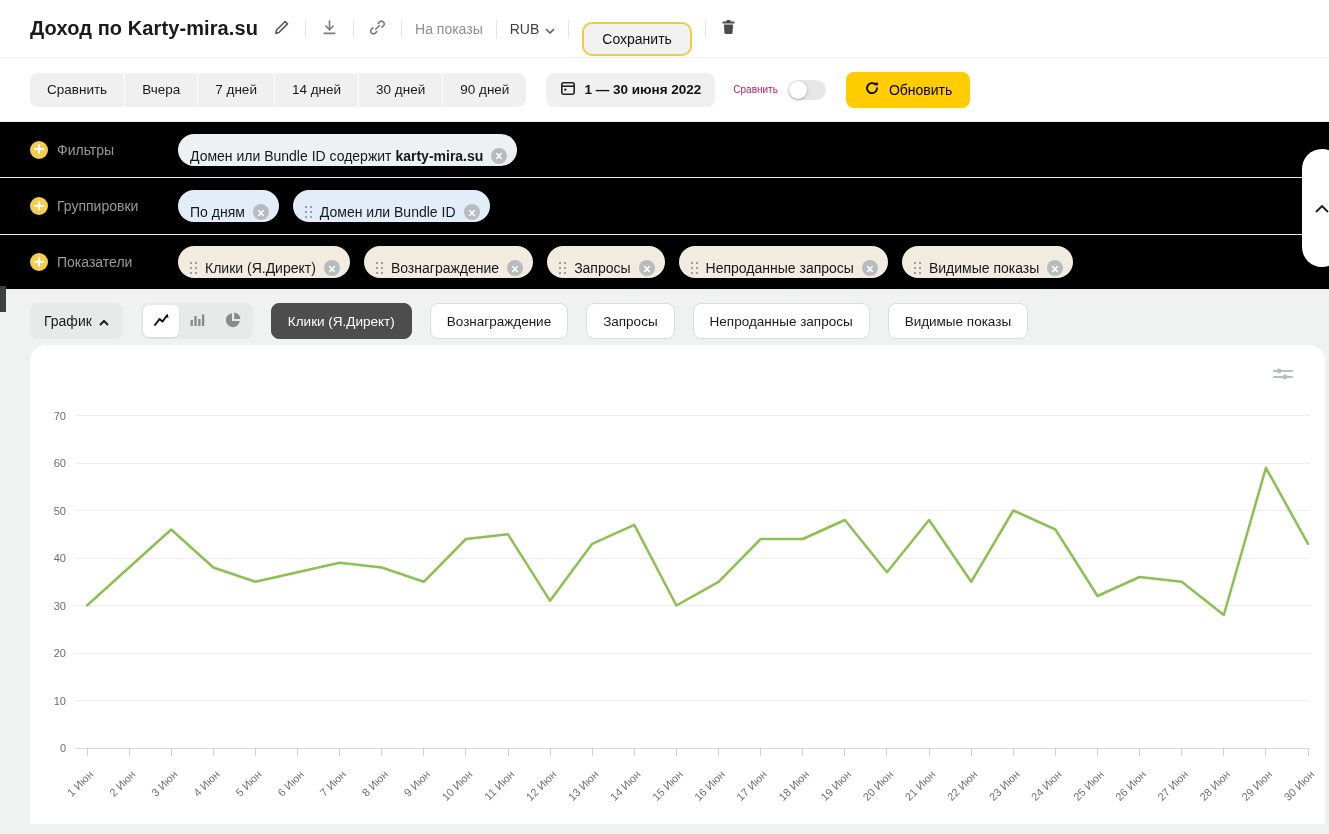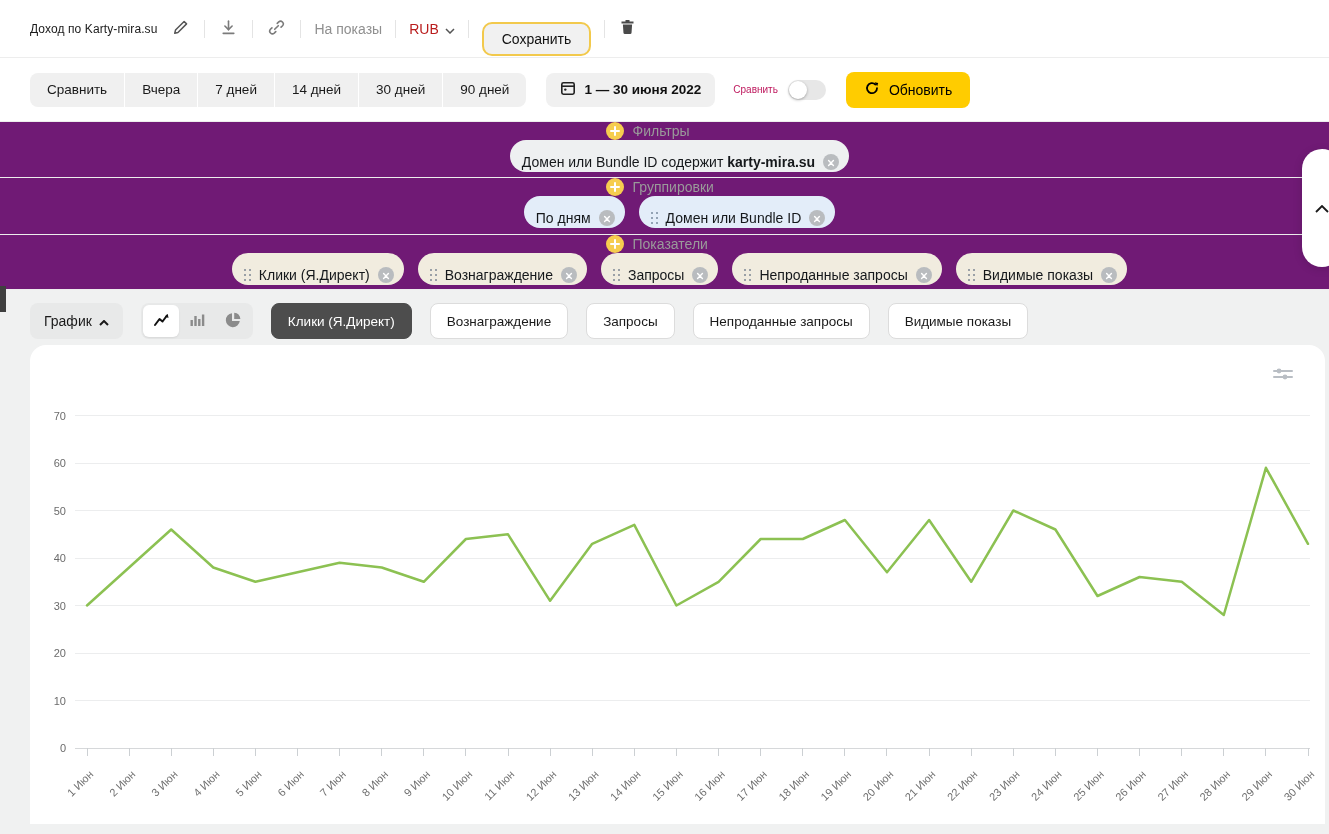--- a/index.html
+++ b/index.html
@@ -4,23 +4,23 @@
 <style>
   * { margin:0; padding:0; box-sizing:border-box; }
   html,body { width:1329px; height:834px; overflow:hidden; background:#fff;
     font-family:"Liberation Sans", sans-serif; color:#1a1a1a; position:relative; }
   .vdiv { width:1px; height:18px; background:#e4e4e4; flex:0 0 auto; }
   .icon-btn { background:none; border:none; cursor:pointer; display:flex; align-items:center; padding:2px; }
 
   
   .row-header { height:58px; display:flex; align-items:center; gap:13px; padding:0 30px;
     border-bottom:1px solid #ededed; background:#fff; }
-  .page-title { font-size:12px; font-weight:400; letter-spacing:.1px; }
+  .page-title { font-size:20px; font-weight:700; letter-spacing:.1px; }
   .dash-link { font-size:14px; color:#8f8f8f; background:none; border:none; cursor:pointer; }
-  .currency-btn { display:flex; align-items:center; gap:6px; font-size:14px; color:#b91c1c;
+  .currency-btn { display:flex; align-items:center; gap:6px; font-size:14px; color:#404040;
     background:none; border:none; cursor:pointer; }
   .save-btn { height:34px; padding:0 18px; font-size:14px; color:#111; background:#f1f1f1;
     border:2px solid #f2c94c; border-radius:10px; cursor:pointer; font-family:inherit;margin-top:21px; }
 
   
   .row-period { height:64px; display:flex; align-items:center; padding:0 30px;
     border-bottom:1px solid #ededed; background:#fff; }
   .segmented { display:flex; }
   .segmented button { height:34px; padding:0 17px; font-size:13.5px; color:#1a1a1a; background:#f0f0f0;
     border:none; cursor:pointer; margin-right:1px; font-family:inherit; }
@@ -31,21 +31,21 @@
     cursor:pointer; font-family:inherit; }
   .compare-wrap { margin-left:18px; display:flex; align-items:center; gap:10px; }
   .compare-label { font-size:10px; color:#be185d; }
   .toggle { width:38px; height:20px; border-radius:10px; background:#e7e7e7; position:relative; cursor:pointer; flex:0 0 auto; }
   .toggle .knob { position:absolute; left:1px; top:1px; width:18px; height:18px; border-radius:50%;
     background:#fff; box-shadow:0 1px 3px rgba(0,0,0,.3); }
   .refresh-btn { margin-left:20px; height:36px; padding:0 18px; display:flex; align-items:center; gap:9px;
     background:#ffcc00; border:none; border-radius:8px; font-size:14px; color:#000; cursor:pointer; font-family:inherit; }
 
   
-  .filter-row { display:flex; align-items:center; padding-left:30px; background:#701a75; border-bottom:1px solid #ededed;flex-direction:column; }
+  .filter-row { display:flex; align-items:center; padding-left:30px; background:#000000; border-bottom:1px solid #ededed; }
   .fr-filters { height:56px; } .fr-groupings { height:57px; } .fr-metrics { height:55px; }
   .row-label { display:flex; align-items:center; gap:9px; width:148px; flex:0 0 auto; }
   .row-label span.lbl { font-size:14px; color:#9a9a9a; }
   .plus-circle { width:18px; height:18px; border-radius:50%; background:#f6cd4f; display:flex;
     align-items:center; justify-content:center; border:none; cursor:pointer; flex:0 0 auto; }
   .chips { display:flex; align-items:center; gap:14px; }
   .chip { height:32px; border-radius:16px; padding:12px 10px 0 12px; display:inline-flex; align-items:center;
     gap:8px; font-size:14px; color:#15181b; cursor:pointer; }
   .chip-gray { background:#eef0f1; }
   .chip-blue { background:#e3edf9; }

